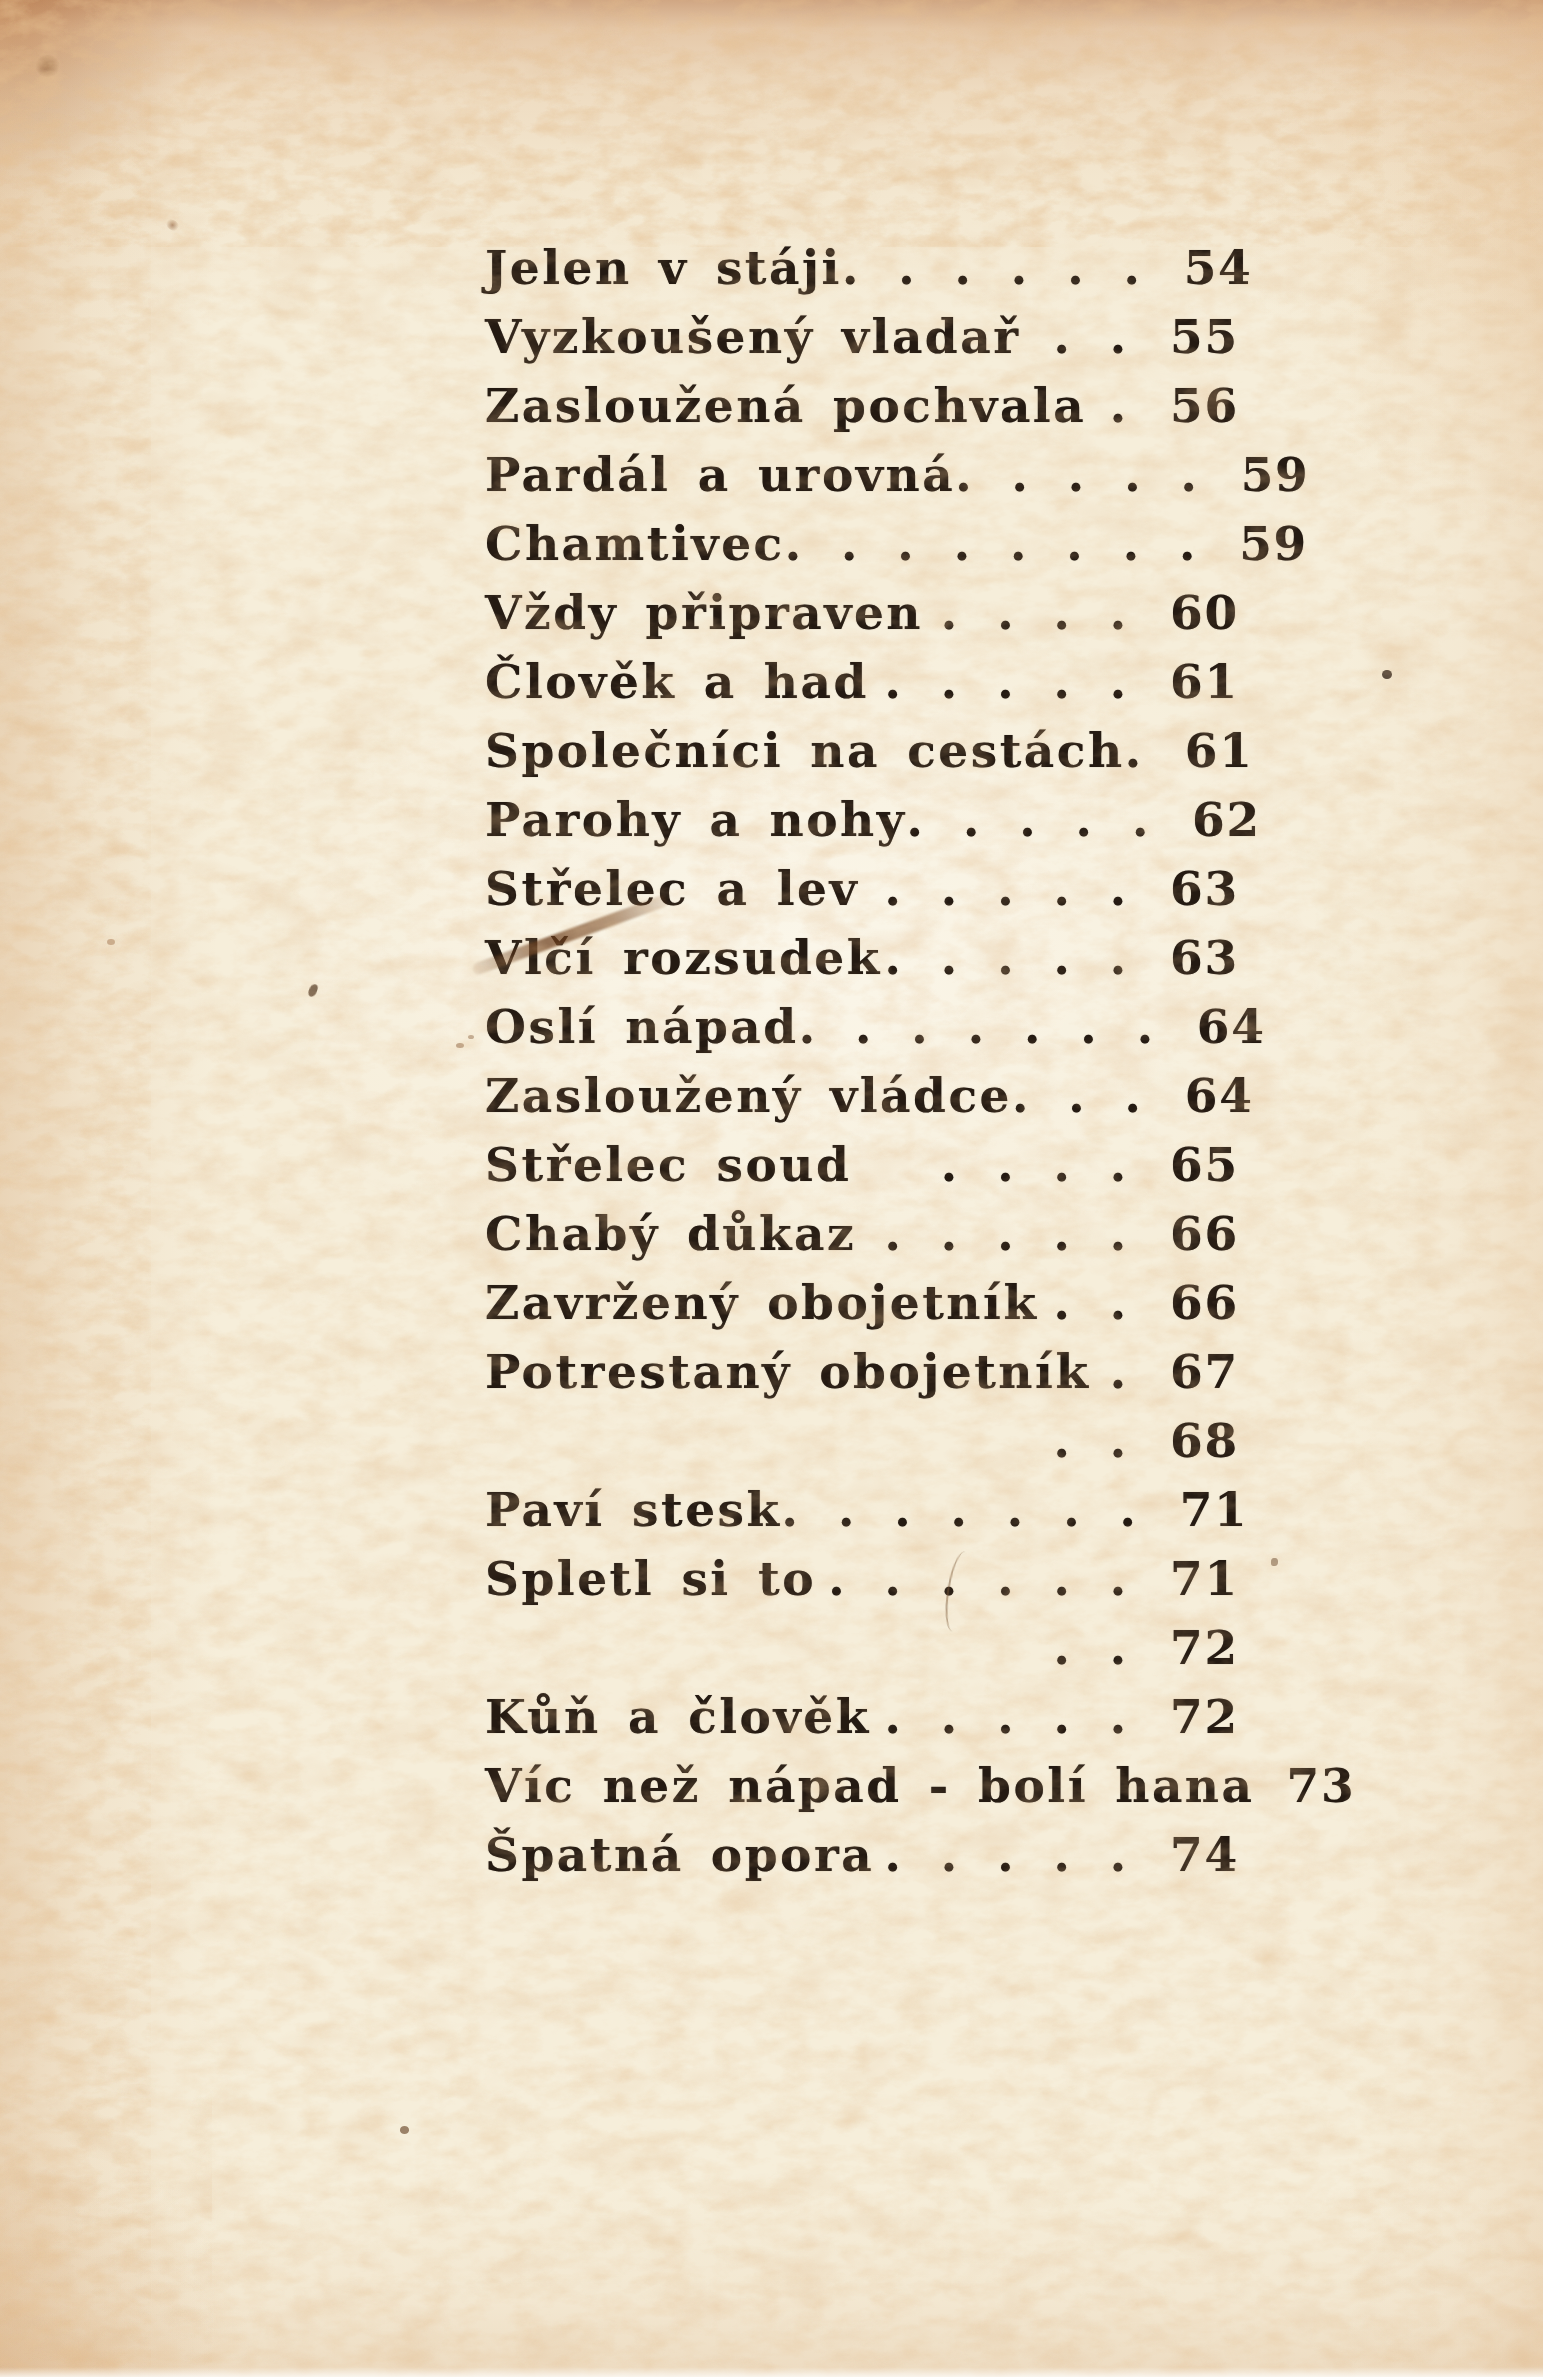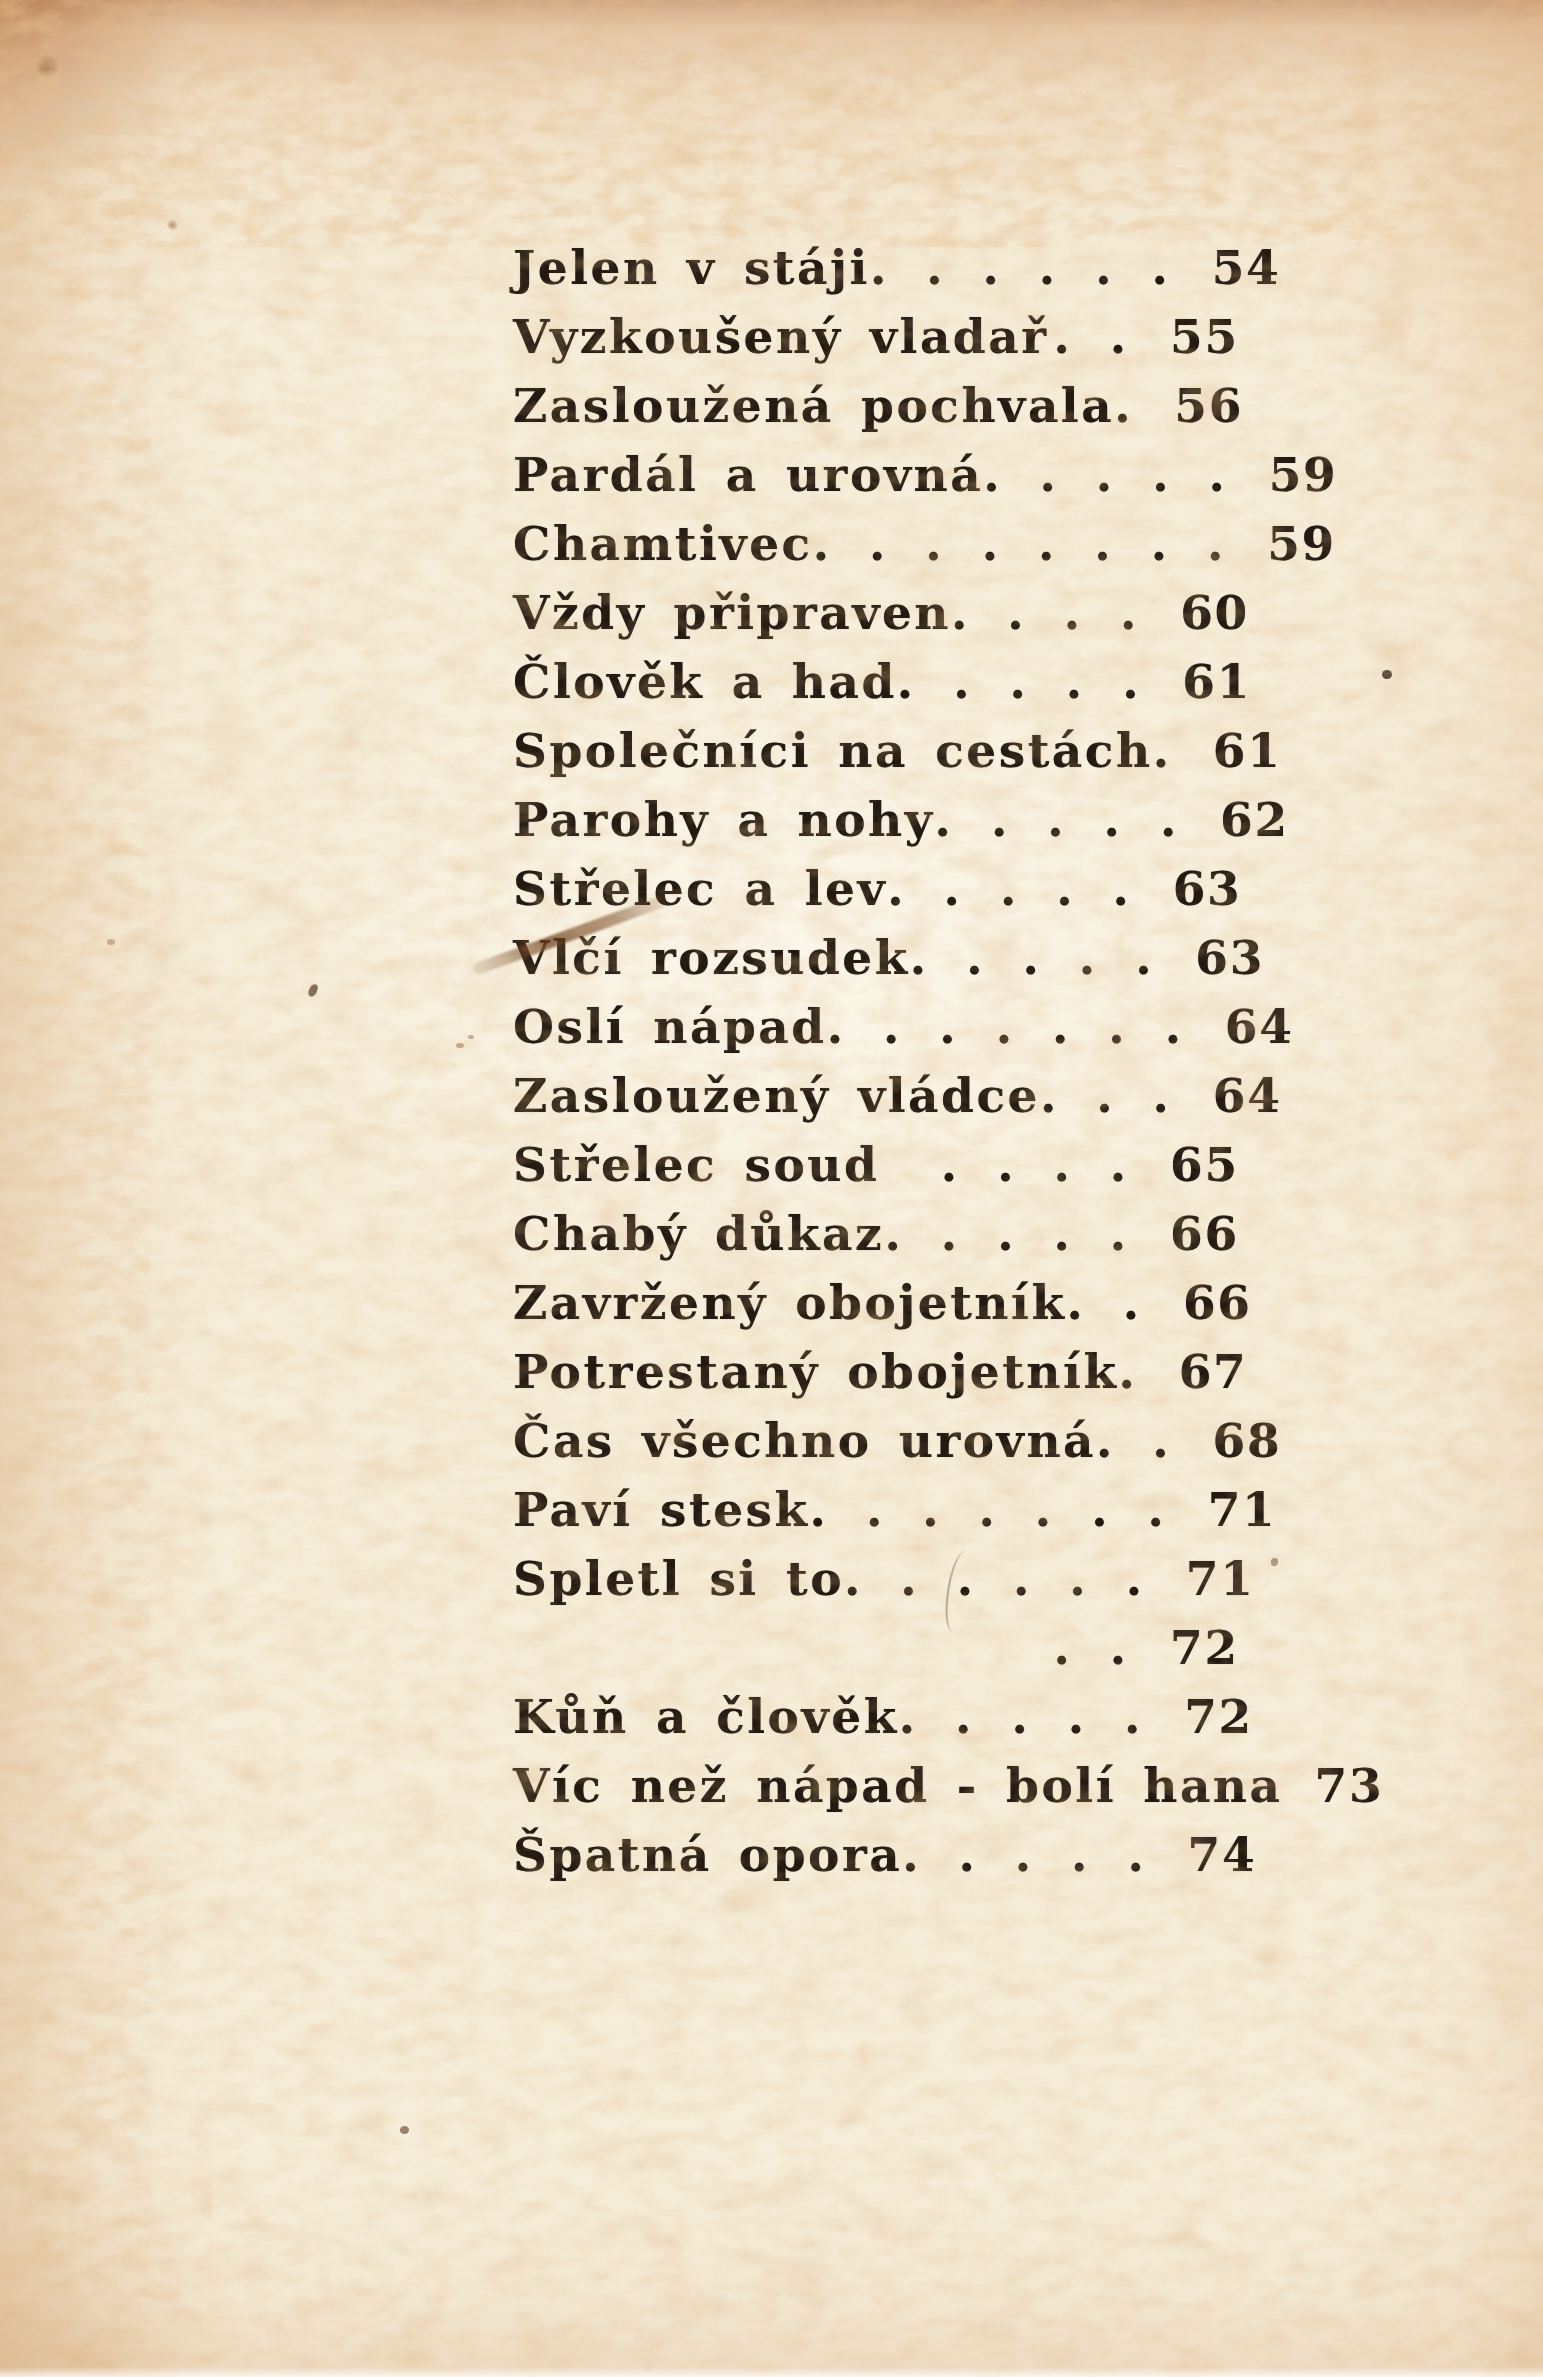--- a/index.html
+++ b/index.html
@@ -26,21 +26,21 @@
     z-index:5;pointer-events:none;
   }
   .toc{
     position:absolute;left:485px;top:233px;width:744px;z-index:2;
     color:#241a12;
     font-size:47px;font-weight:bold;
     text-shadow:0 0 0.8px rgba(40,28,18,0.55);
   }
   .row{
     display:flex;align-items:flex-start;
-    height:69px;line-height:69px;white-space:nowrap;margin-left:28px;
+    height:69px;line-height:69px;white-space:nowrap;
   }
   .title{flex:0 0 auto;letter-spacing:2.5px;word-spacing:8.4px;}
   .dots{margin-left:auto;margin-right:32px;white-space:pre;letter-spacing:11.8px;}
   .num{flex:0 0 auto;width:59px;text-align:right;letter-spacing:1.7px;}
   .noise{position:absolute;left:0;top:0;z-index:4;pointer-events:none;}
   .artifact{position:absolute;pointer-events:none;}
   .scratch-main{
     left:475px;top:964px;width:207px;height:11.8px;z-index:3;
     transform:rotate(-20deg);transform-origin:left bottom;
     border-radius:6.7px;filter:blur(0.8px);
@@ -146,21 +146,20 @@
         <span class="title">Zavržený obojetník</span>
         <span class="dots">. .</span>
         <span class="num">66</span>
       </div>
       <div class="row">
         <span class="title">Potrestaný obojetník</span>
         <span class="dots">.</span>
         <span class="num">67</span>
       </div>
       <div class="row">
-        <span class="title">Čas všechno urovná</span>
         <span class="dots">. .</span>
         <span class="num">68</span>
       </div>
       <div class="row">
         <span class="title">Paví stesk</span>
         <span class="dots">. . . . . . .</span>
         <span class="num">71</span>
       </div>
       <div class="row">
         <span class="title">Spletl si to</span>

